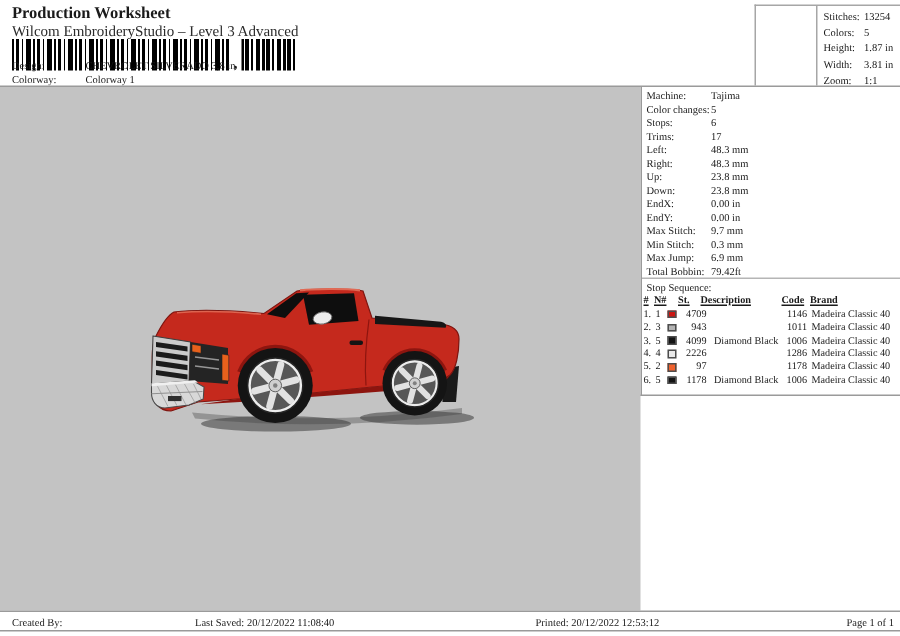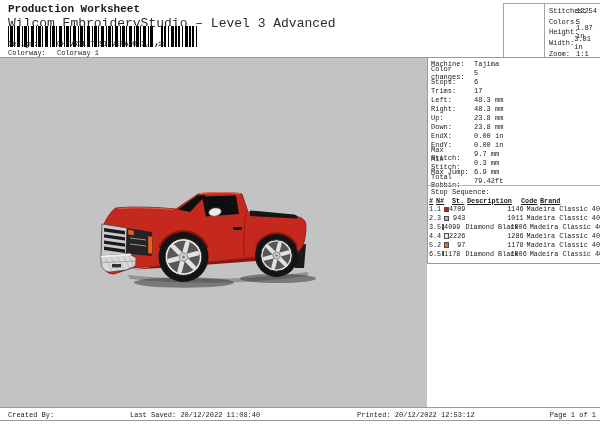--- a/index.html
+++ b/index.html
@@ -1,24 +1,24 @@
 <!DOCTYPE html>
 <html><head>
 <meta charset="utf-8">
 <style>
   * { margin:0; padding:0; box-sizing:border-box; }
   html,body { background:#ffffff; }
   .page {
     position:relative; width:600px; height:424px; background:#ffffff;
-    font-family:Liberation Mono, monospace; color:#1a1a1a;
+    font-family:Liberation Serif, serif; color:#1a1a1a;
     overflow:hidden;
   }
   .abs { position:absolute; }
   .title { top:3px; left:8px; font-size:11px; font-weight:bold; letter-spacing:0; }
-  .subtitle { top:16px; left:8px; font-size:13px; color:#2b2b2b; }
+  .subtitle { top:16px; left:8px; font-size:10px; color:#2b2b2b; }
   .barcode { top:26px; left:8px; height:21px; display:flex; align-items:flex-end; }
   .bars { height:21px;
     background:repeating-linear-gradient(90deg,
       #000 0 1.5px, #fff 1.5px 2.5px,
       #000 2.5px 5px, #fff 5px 6.5px,
       #000 6.5px 7.5px, #fff 7.5px 9.5px,
       #000 9.5px 12.5px, #fff 12.5px 14px);
   }
   .bars.b1 { width:145px; }
   .bars.b2 { width:37px; }

